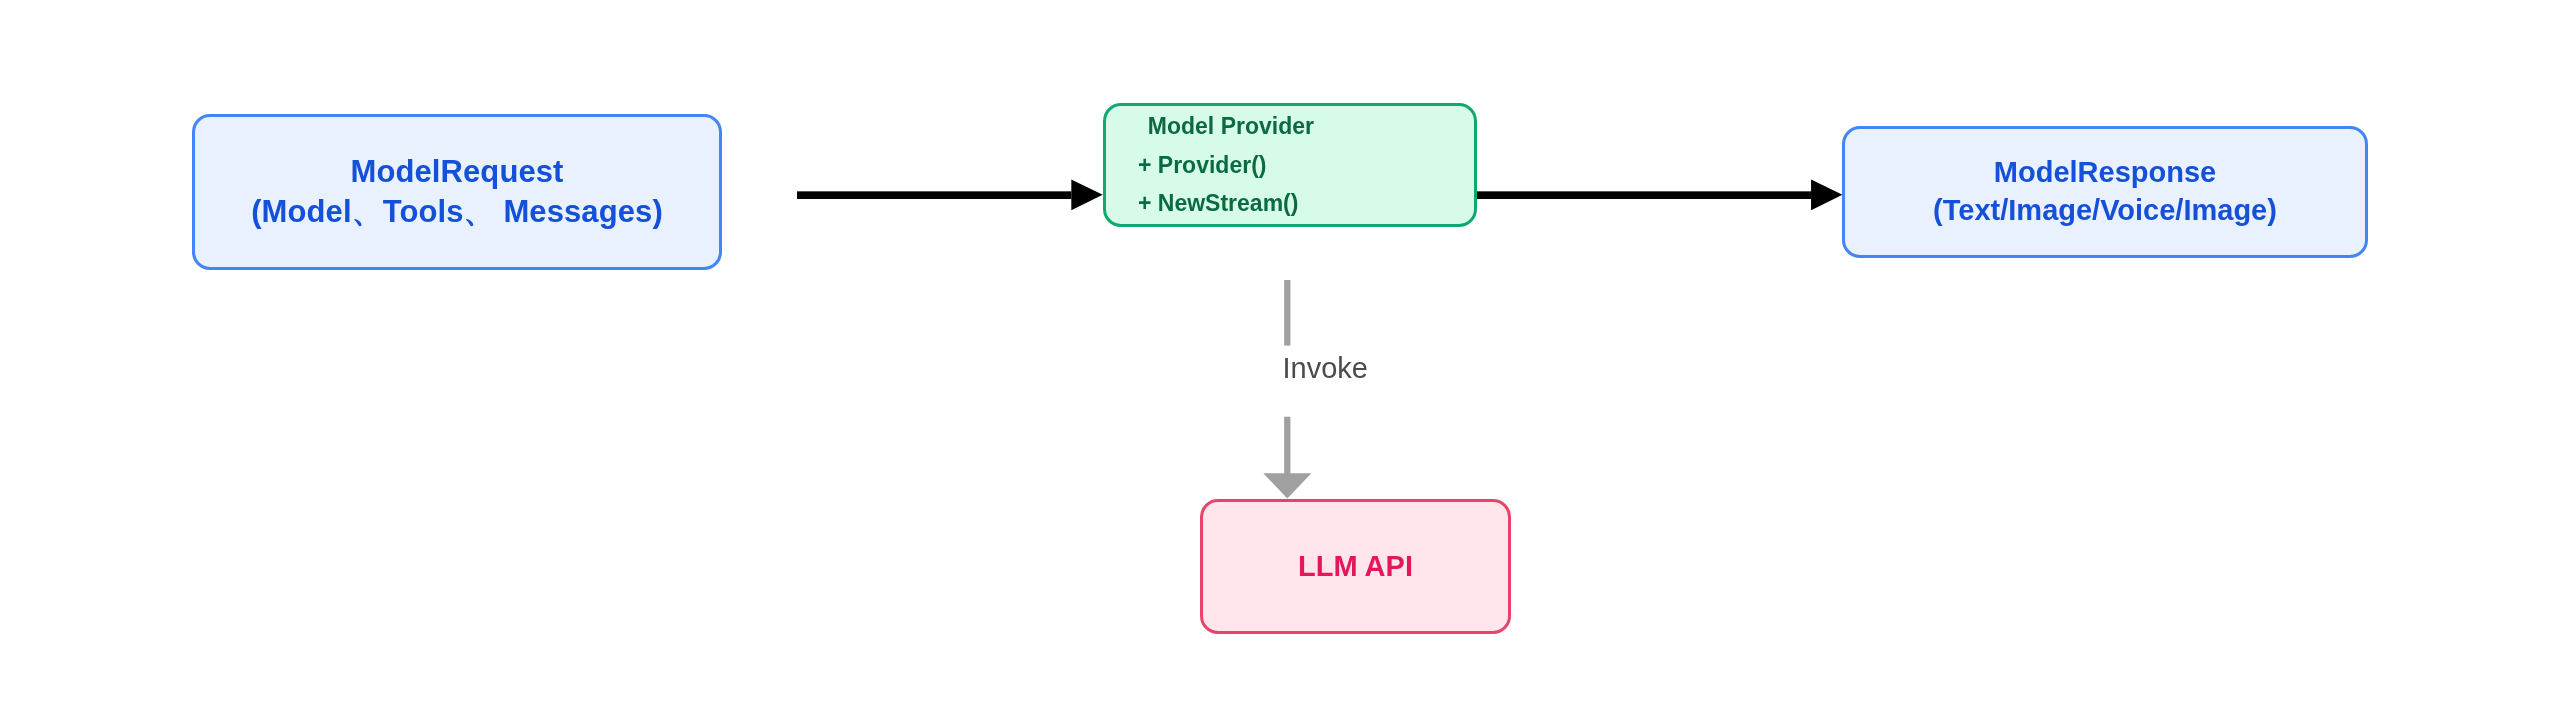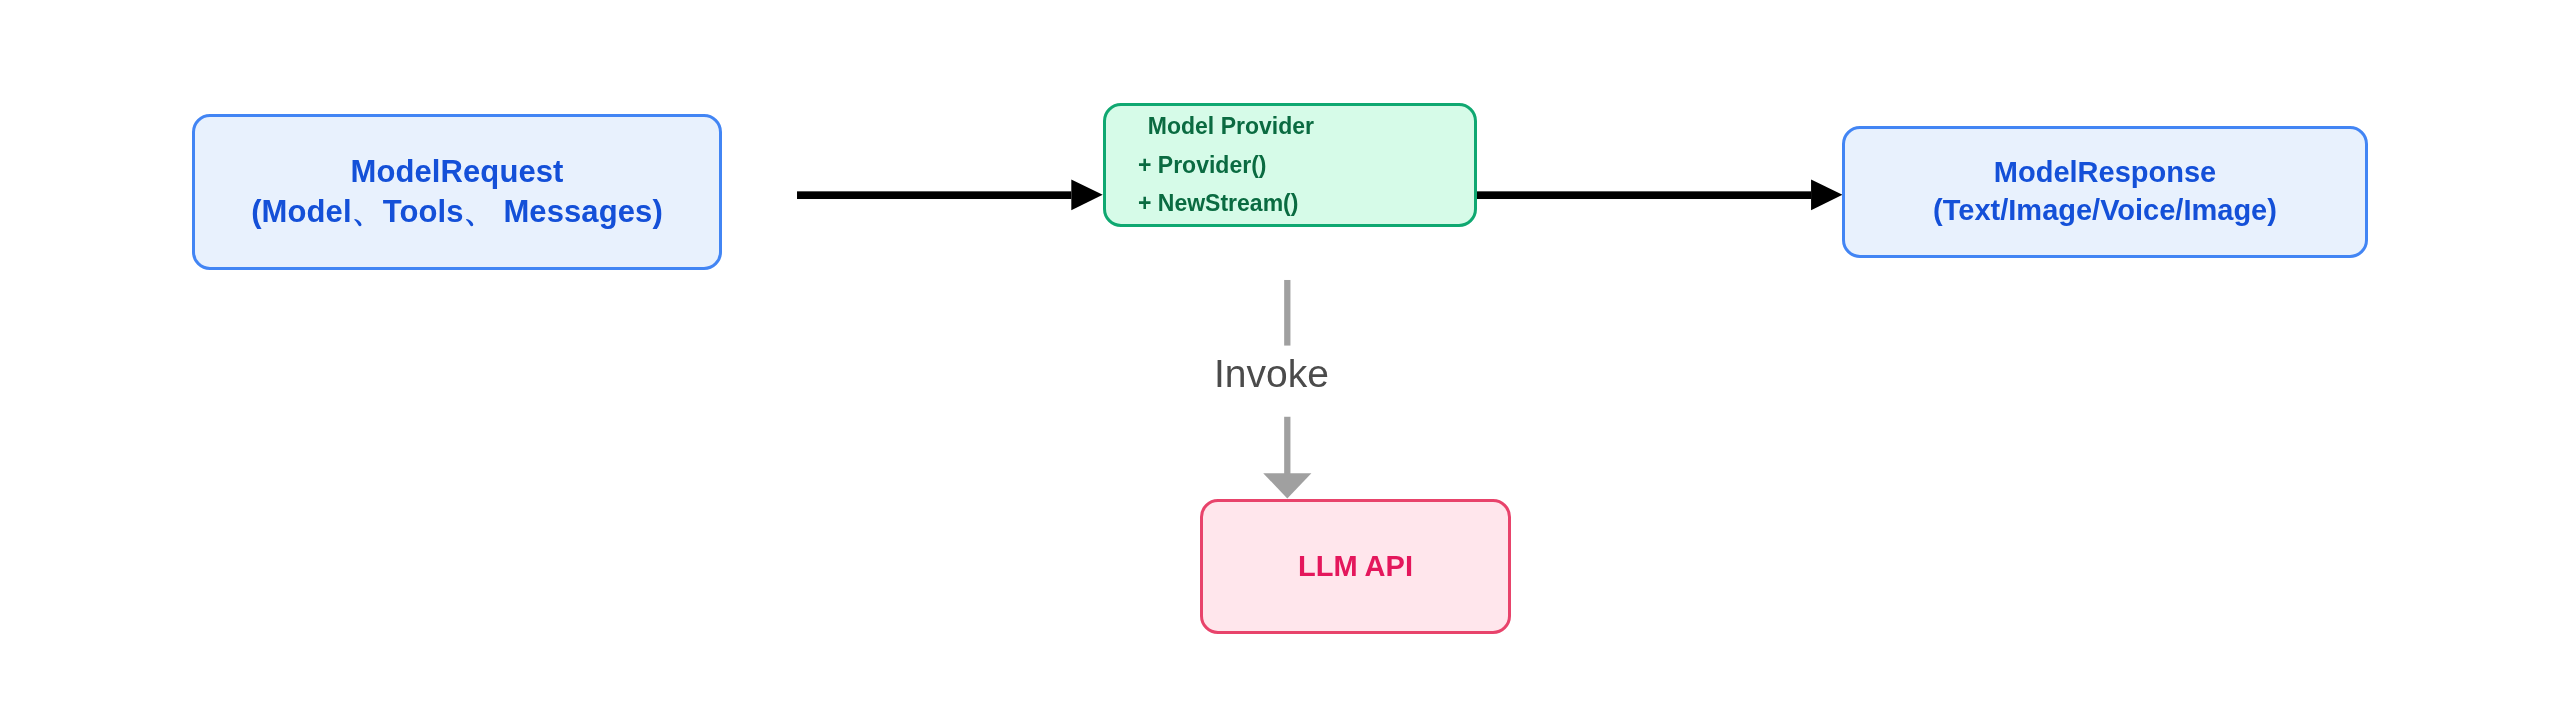--- a/index.html
+++ b/index.html
@@ -114,23 +114,23 @@
     pointer-events: none;
     overflow: visible;
   }
 
   
   #edge-label-invoke {
     position: absolute;
     left: 1214px;
     top: 352px;
     width: 154px;
-    text-align: left;
+    text-align: right;
     color: #4b4b4b;
-    font-size: 39px;
+    font-size: 29px;
     font-weight: 400;
     white-space: pre;
   }
 </style>
 </head>
 <body>
 
 <div id="canvas">
 
   <svg class="edge-svg" viewBox="0 0 3691 1017" xmlns="http://www.w3.org/2000/svg">

